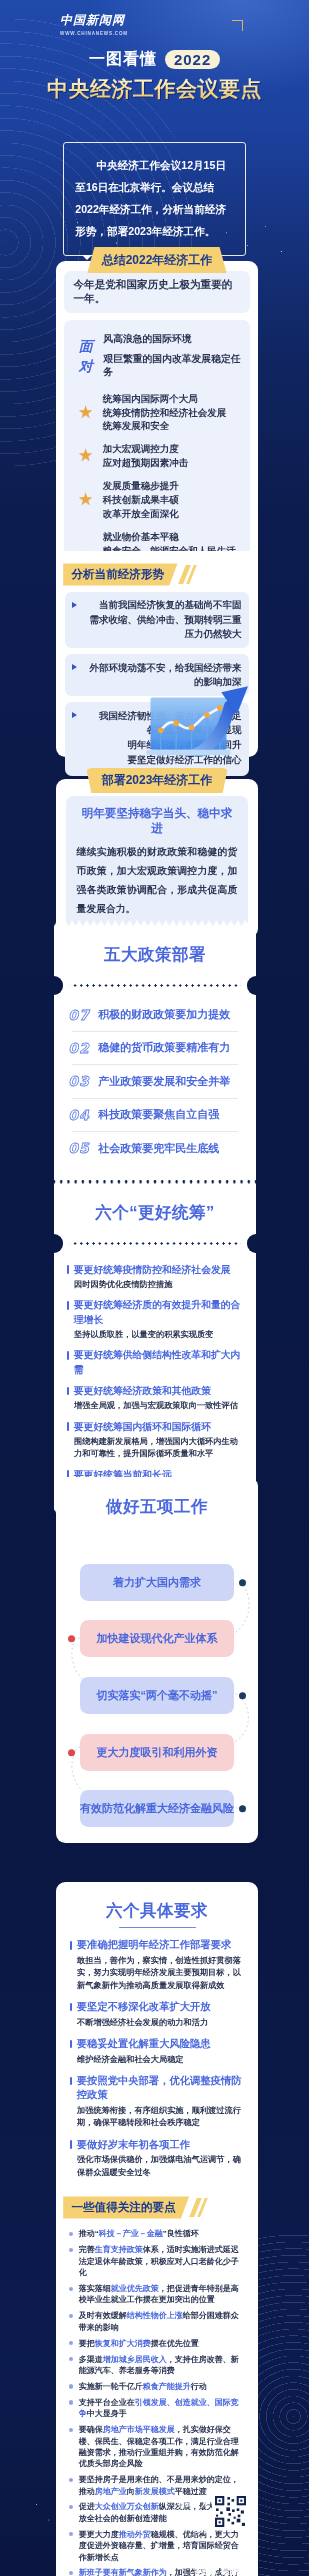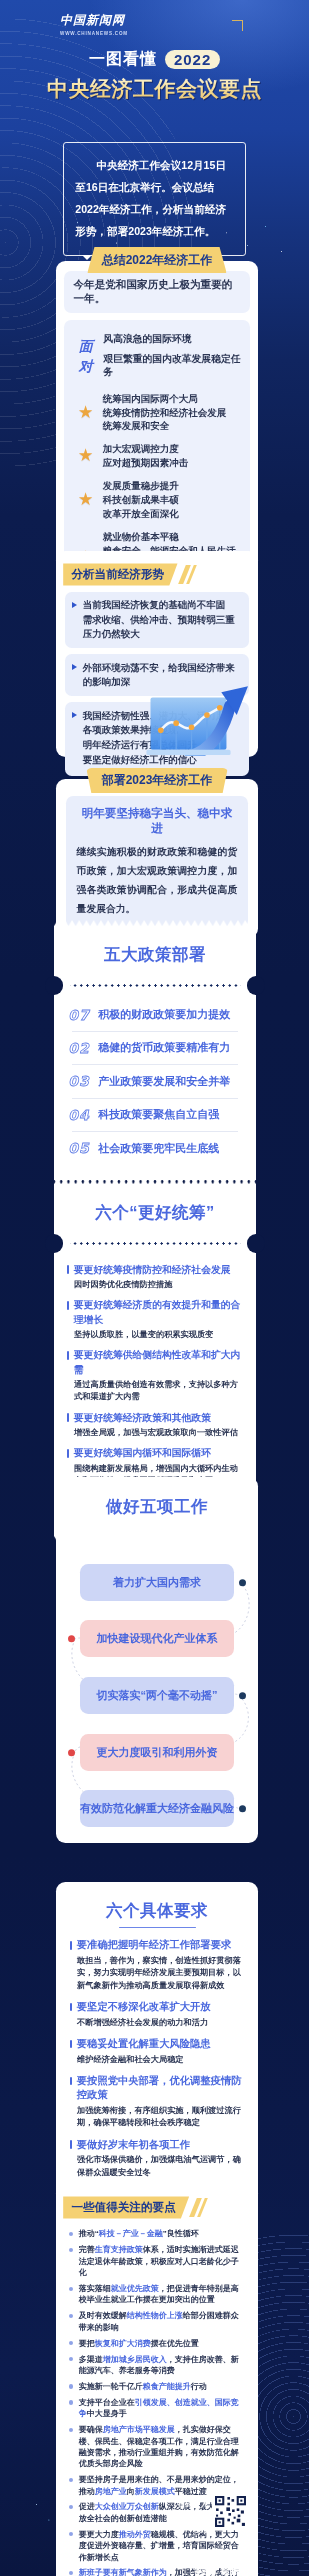--- a/index.html
+++ b/index.html
@@ -57,21 +57,21 @@
   
   .banner-wrap{position:relative;display:flex;align-items:center;padding-top:12.4px;padding-left:7.2px;}
   .banner{background:#f5d173;color:#1c3a8f;font-weight:800;font-size:11.6px;padding:3.6px 13.4px 3.6px 8.2px;
     clip-path:polygon(0 0,100% 0,calc(100% - 8.2px) 100%,0 100%);}
   .slash{width:4.6px;height:19px;background:#f5d173;transform:skewX(-22deg);margin-left:4.1px;}
   .slash.s2{width:3.1px;margin-left:3.6px;}
 
   
   .abox{display:flex;gap:5.2px;background:#e9eefb;border-radius:6.7px;margin:6.2px 9.3px 0;padding:6.2px 7.2px;}
   .tri{flex:none;width:0;height:0;border-left:5.2px solid #2f55cc;border-top:3.1px solid transparent;border-bottom:3.1px solid transparent;margin-top:3.6px;}
-  .alines{flex:1;color:#2c3654;font-weight:700;font-size:9.5px;line-height:1.55;}
+  .alines{flex:1;color:#2c3654;font-weight:700;font-size:9.5px;line-height:1.55;text-align:right;}
   .chart-illu{position:absolute;right:6.2px;top:127px;z-index:3;}
 
   
   .deploy-inner{background:#e9eefb;border-radius:7.2px;margin:16.5px 10.3px 10.3px;padding:10.3px 10.3px 9.3px;}
   .deploy-headline{text-align:center;color:#4a68de;font-weight:800;font-size:11.6px;margin-bottom:6.2px;}
   .deploy-body{color:#2c3654;font-size:9.8px;font-weight:600;line-height:1.95;text-align:justify;}
 
   
   .ticket{position:absolute;left:54px;width:202px;background:#fff;}
   .teeth{position:absolute;left:0;width:202px;height:6.2px;}
@@ -351,21 +351,20 @@
             <span class="co-bar"></span>
             <span>要更好统筹经济质的有效提升和量的合理增长</span>
           </div>
         <div class="co-sub">坚持以质取胜，以量变的积累实现质变</div>
       </div>
       <div class="co-item">
         <div class="co-title">
             <span class="co-bar"></span>
             <span>要更好统筹供给侧结构性改革和扩大内需</span>
           </div>
-        <div class="co-sub">通过高质量供给创造有效需求，支持以多种方式和渠道扩大内需</div>
       </div>
       <div class="co-item">
         <div class="co-title">
             <span class="co-bar"></span>
             <span>要更好统筹经济政策和其他政策</span>
           </div>
         <div class="co-sub">增强全局观，加强与宏观政策取向一致性评估</div>
       </div>
       <div class="co-item">
         <div class="co-title">

